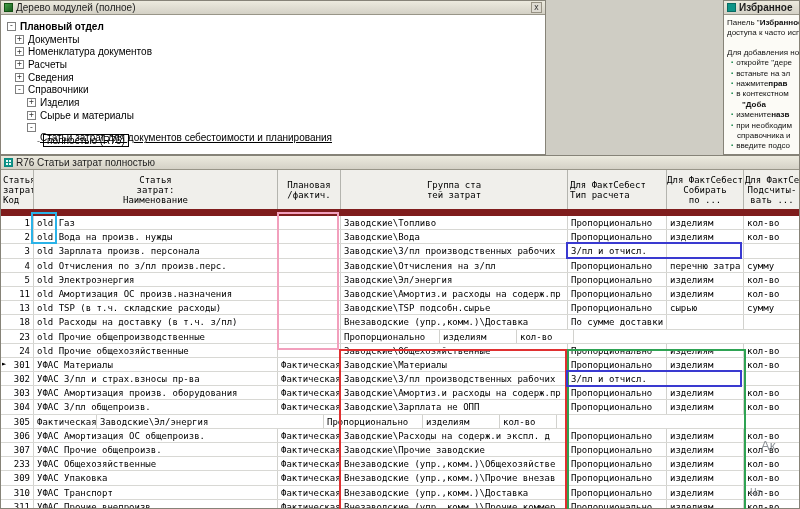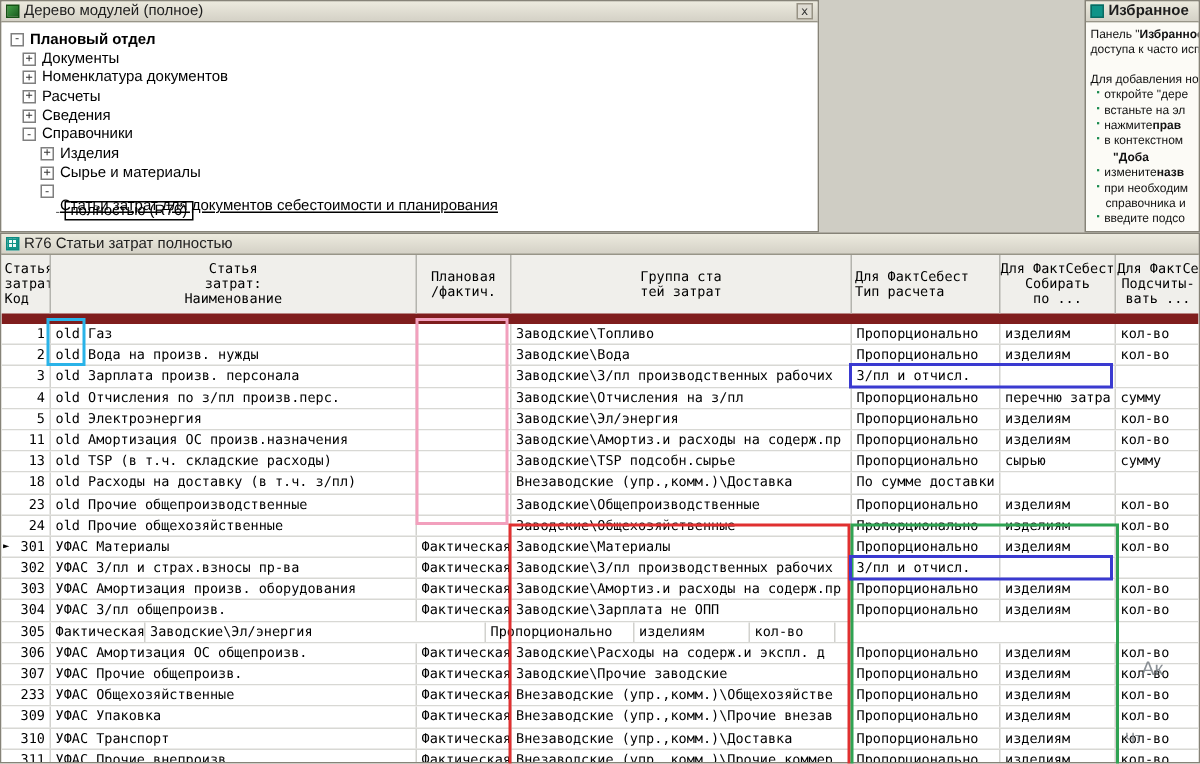--- a/index.html
+++ b/index.html
@@ -319,21 +319,20 @@
           <div class="cell c5"></div>
           <div class="cell c6"></div>
         </div>
         <div class="trow">
           <div class="cell c0 codecell">
             <span class="rowmark"></span>
             <span class="codeval">23</span>
           </div>
           <div class="cell c1">old Прочие общепроизводственные</div>
           <div class="cell c2"></div>
-          <div class="cell c3">Заводские\Общепроизводственные</div>
           <div class="cell c4">Пропорционально</div>
           <div class="cell c5">изделиям</div>
           <div class="cell c6">кол-во</div>
         </div>
         <div class="trow">
           <div class="cell c0 codecell">
             <span class="rowmark"></span>
             <span class="codeval">24</span>
           </div>
           <div class="cell c1">old Прочие общехозяйственные</div>

